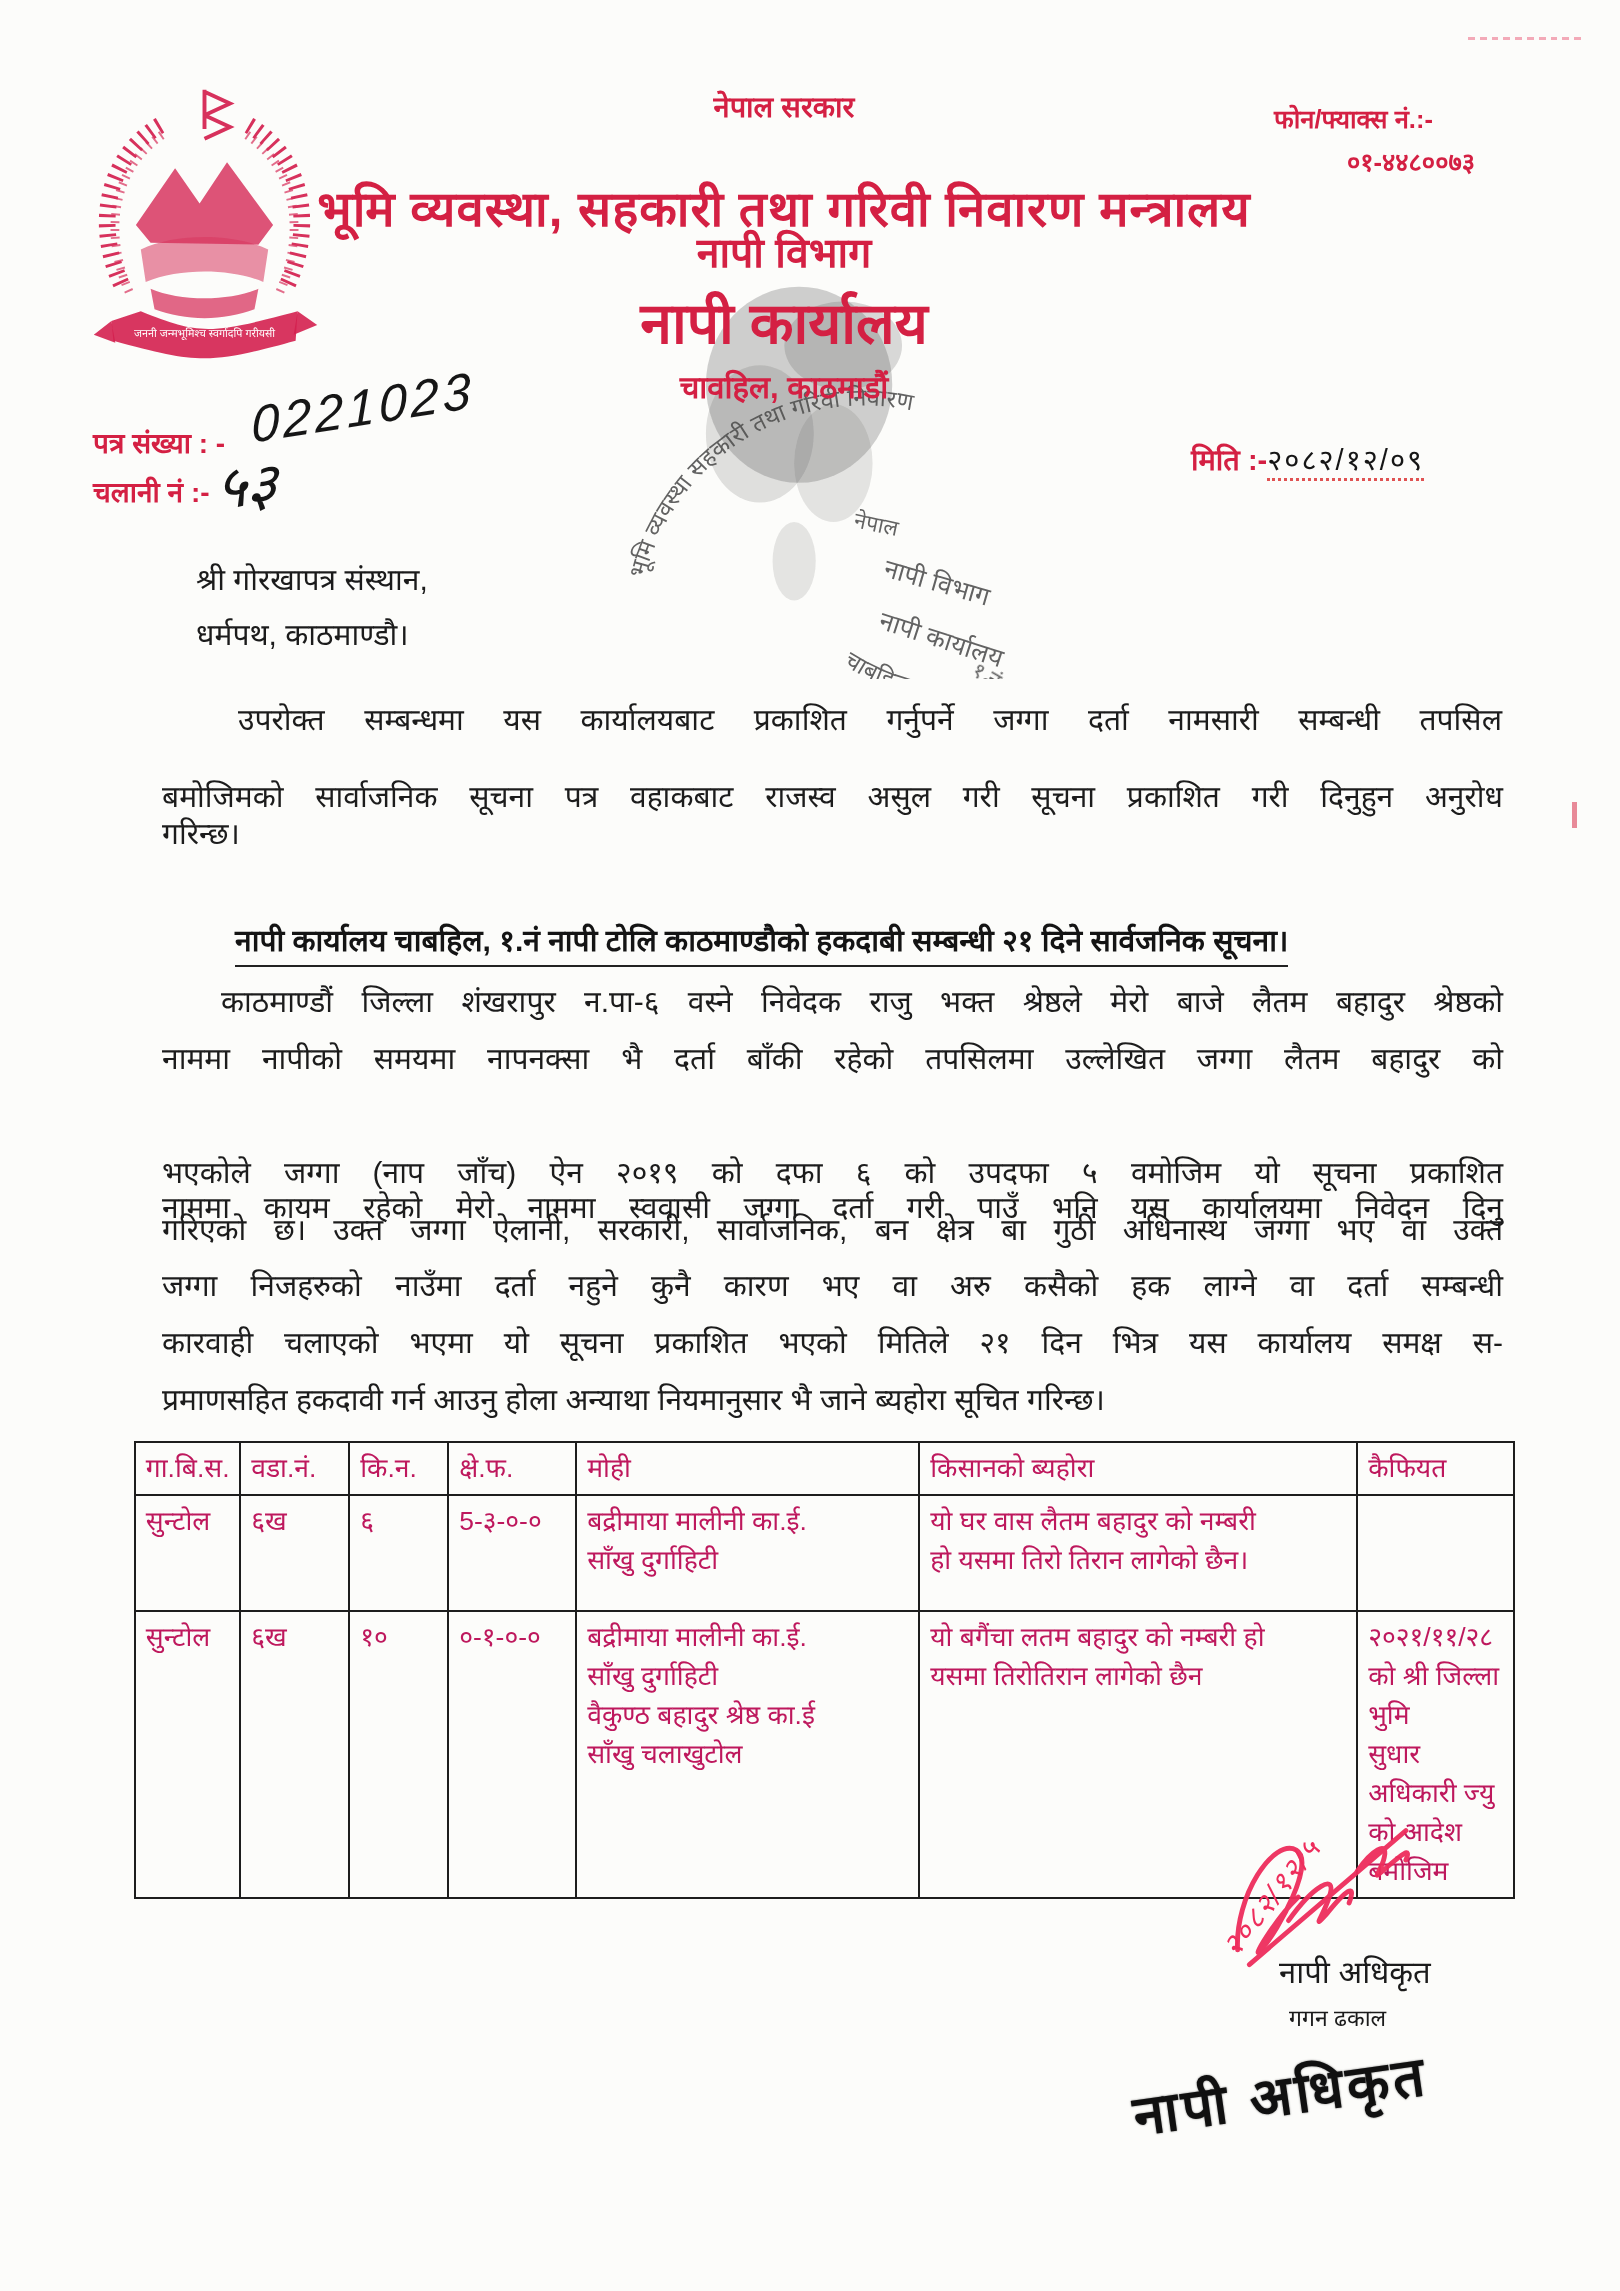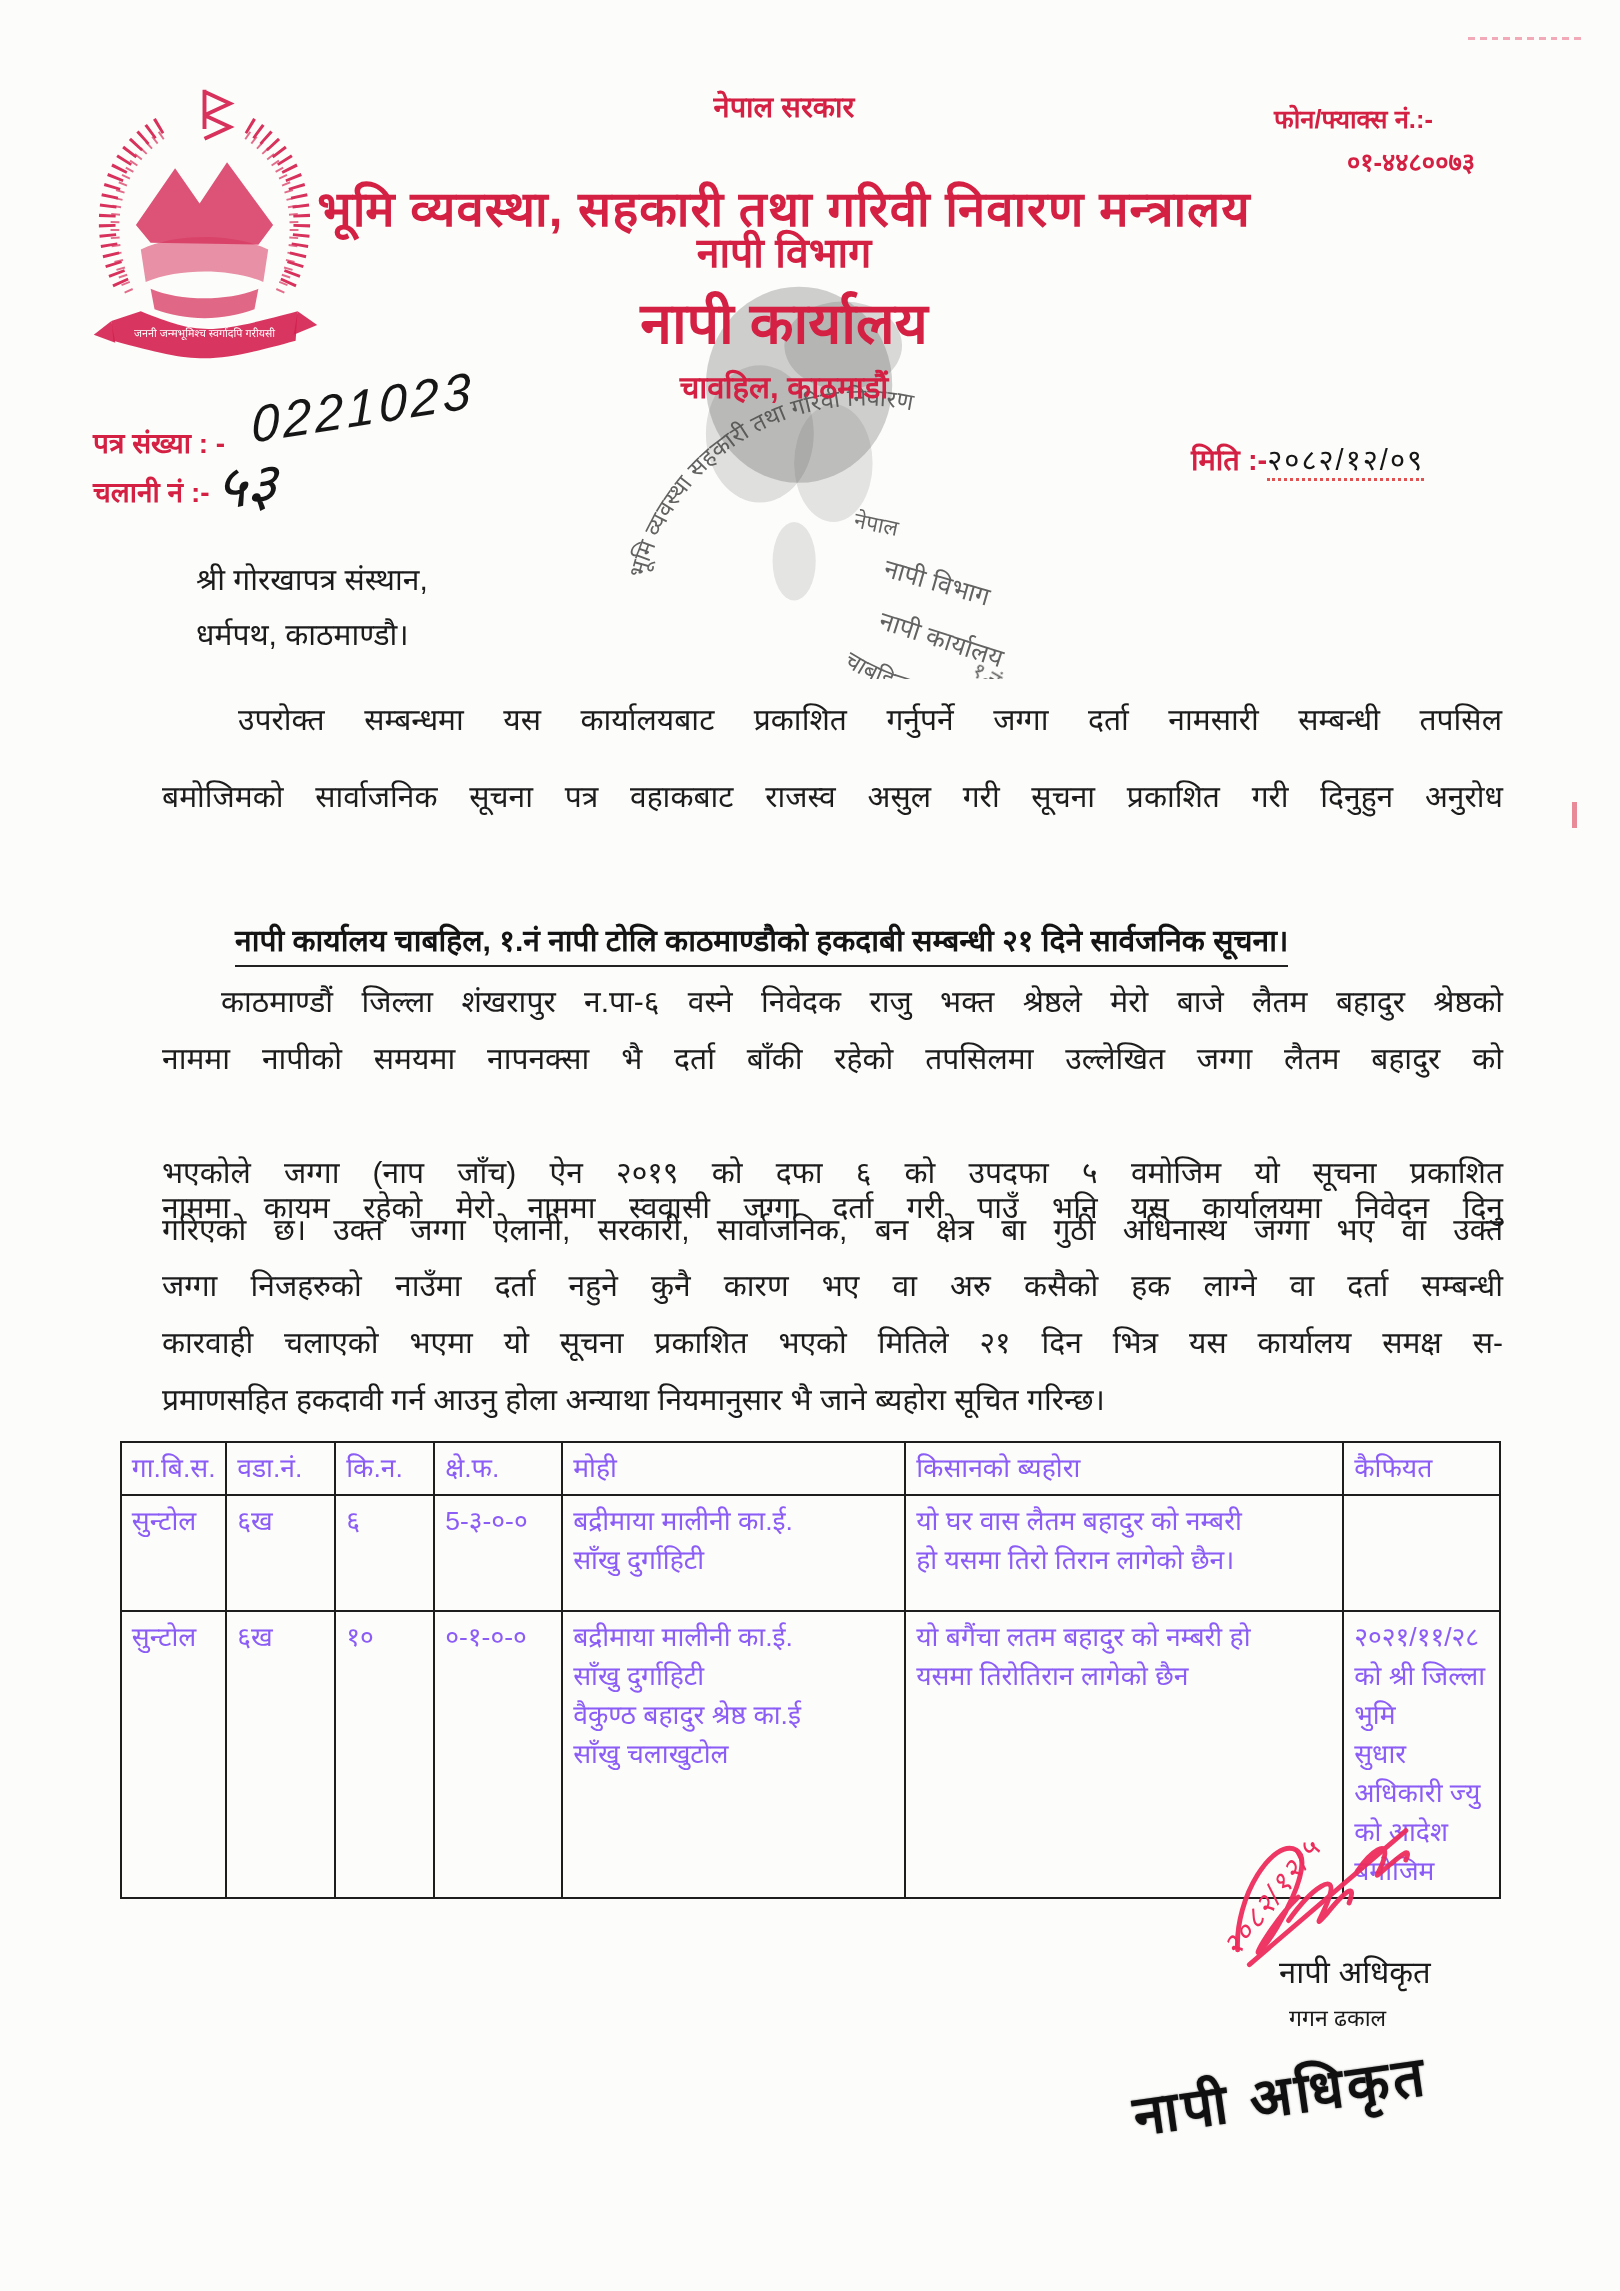--- a/index.html
+++ b/index.html
@@ -35,22 +35,22 @@
   .recip{position:absolute;left:196px;font-size:30px;line-height:37px;}
   
   .pline{position:absolute;left:162px;width:1341px;font-size:30px;
          text-align:justify;text-align-last:justify;white-space:normal;color:#1c1c1c;}
   .pline.endline{text-align-last:left;}
   .indent1{padding-left:76px;width:1264px;}
   .indent2{padding-left:59px;width:1282px;}
   .heading{position:absolute;left:235px;top:919px;font-size:30px;font-weight:600;color:#141414;
            border-bottom:2.9px solid #222;padding-bottom:4.9px;}
   
-  table.sheet{position:absolute;left:120px;top:1441px;border-collapse:collapse;table-layout:fixed;
-              font-size:26.5px;color:#8b5cf6;}
+  table.sheet{position:absolute;left:134px;top:1441px;border-collapse:collapse;table-layout:fixed;
+              font-size:26.5px;color:#be185d;}
   table.sheet td,table.sheet th{border:2.5px solid #1d1d1d;vertical-align:top;padding:5.9px 9.8px;font-weight:normal;text-align:left;}
   table.sheet th{font-size:26.5px;}
   .cell-line{line-height:39px;}
   .th-center{text-align:center;}
   
   .sig-svg{position:absolute;left:1220px;top:1803px;}
   .sig-date{position:absolute;left:1212px;top:1939px;font-size:29px;color:#ee2d5c;font-style:italic;
             transform:rotate(-52deg);transform-origin:left top;letter-spacing:2px;}
   .sig-title{position:absolute;left:1279px;top:1950px;font-size:31px;color:#1b1b1b;}
   .sig-name{position:absolute;left:1289px;top:2001px;font-size:23px;color:#1b1b1b;}
@@ -141,20 +141,21 @@
 
   <div class="date-line">
     <span class="date-label">मिति :-</span><span class="date-value">२०८२/१२/०९</span>
   </div>
 
   <div class="recip" style="top:561px;">श्री गोरखापत्र संस्थान,</div>
   <div class="recip" style="top:616px;">धर्मपथ, काठमाण्डौ।</div>
 
   <div class="pline indent1" style="top:698px;">उपरोक्त सम्बन्धमा यस कार्यालयबाट प्रकाशित गर्नुपर्ने जग्गा दर्ता नामसारी सम्बन्धी तपसिल</div>
   <div class="pline" style="top:755px;margin-top:20px;">बमोजिमको सार्वाजनिक सूचना पत्र वहाकबाट राजस्व असुल गरी सूचना प्रकाशित गरी दिनुहुन अनुरोध</div>
+  <div class="pline endline" style="top:812px;">गरिन्छ।</div>
 
   <div class="heading">नापी कार्यालय चाबहिल, १.नं नापी टोलि काठमाण्डौको हकदाबी सम्बन्धी २१ दिने सार्वजनिक सूचना।</div>
 
   <div class="pline indent2" style="top:980px;">काठमाण्डौं जिल्ला शंखरापुर न.पा-६ वस्ने निवेदक राजु भक्त श्रेष्ठले मेरो बाजे लैतम बहादुर श्रेष्ठको</div>
   <div class="pline" style="top:1037px;">नाममा नापीको समयमा नापनक्सा भै दर्ता बाँकी रहेको तपसिलमा उल्लेखित जग्गा लैतम बहादुर को</div>
   <div class="pline" style="top:1142px;margin-top:44px;">नाममा कायम रहेको मेरो नाममा स्ववासी जग्गा दर्ता गरी पाउँ भनि यस कार्यालयमा निवेदन दिनु</div>
   <div class="pline" style="top:1151px;">भएकोले जग्गा (नाप जाँच) ऐन २०१९ को दफा ६ को उपदफा ५ वमोजिम यो सूचना प्रकाशित</div>
   <div class="pline" style="top:1208px;">गरिएको छ। उक्त जग्गा ऐलानी, सरकारी, सार्वाजनिक, बन क्षेत्र बा गुठी अधिनास्थ जग्गा भए वा उक्त</div>
   <div class="pline" style="top:1264px;">जग्गा निजहरुको नाउँमा दर्ता नहुने कुनै कारण भए वा अरु कसैको हक लाग्ने वा दर्ता सम्बन्धी</div>
   <div class="pline" style="top:1321px;">कारवाही चलाएको भएमा यो सूचना प्रकाशित भएको मितिले २१ दिन भित्र यस कार्यालय समक्ष स-</div>

